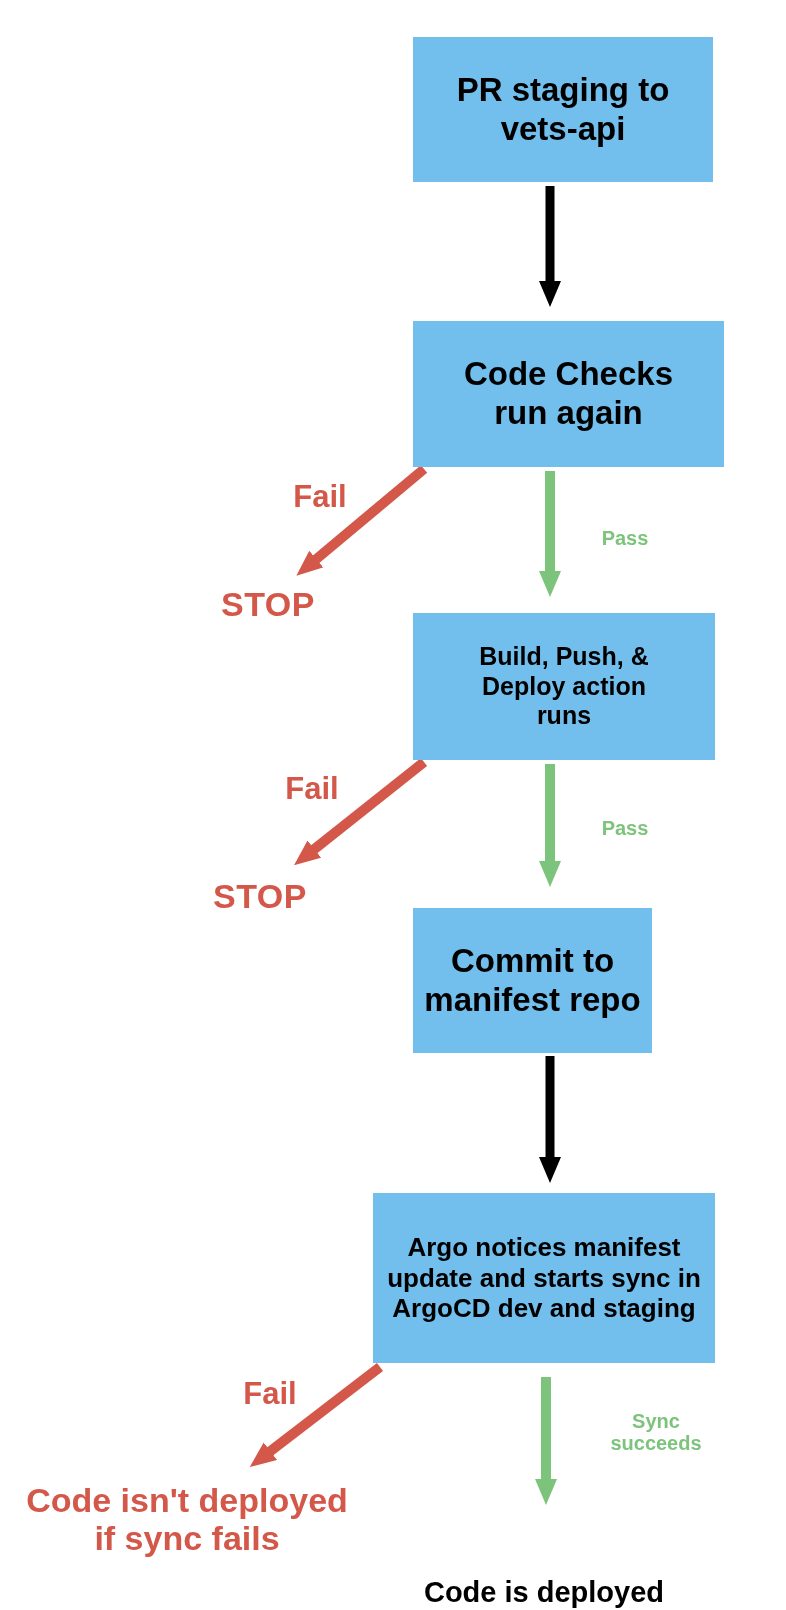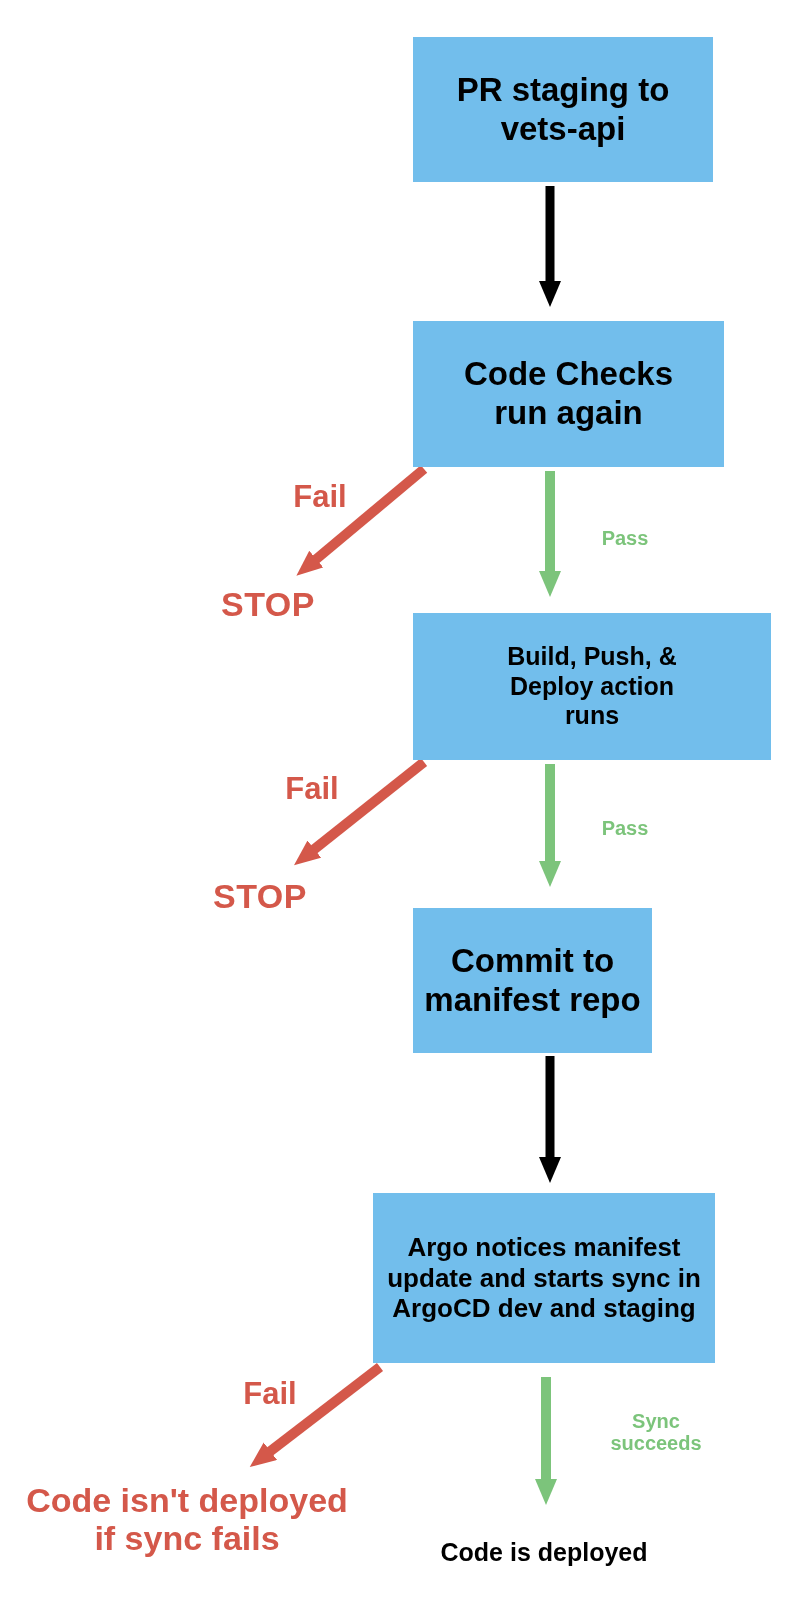--- a/index.html
+++ b/index.html
@@ -31,37 +31,37 @@
     align-items: center;
     justify-content: center;
     text-align: center;
     font-weight: 700;
     white-space: pre-line;
     line-height: 1.18;
     box-sizing: border-box;
   }
   .node-pr       { left: 413px; top: 37px;   width: 300px; height: 145px; font-size: 33px; }
   .node-checks   { left: 413px; top: 321px;  width: 311px; height: 146px; font-size: 33px; }
-  .node-build    { left: 413px; top: 613px;  width: 358px; height: 147px; font-size: 25px; }
+  .node-build    { left: 413px; top: 613px;  width: 302px; height: 147px; font-size: 25px; }
   .node-commit   { left: 413px; top: 908px;  width: 239px; height: 145px; font-size: 33px; }
   .node-argo     { left: 373px; top: 1193px; width: 342px; height: 170px; font-size: 26px; }
 
   .lbl {
     position: absolute;
     transform: translate(-50%, -50%);
     font-weight: 700;
     text-align: center;
     white-space: pre-line;
     line-height: 1.12;
   }
   .lbl-fail  { color: var(--fail-color, #D4584A); font-size: 31px; }
   .lbl-pass  { color: var(--pass-color, #7CC47B); font-size: 20px; }
   .lbl-stop  { color: var(--fail-color, #D4584A); font-size: 34px; letter-spacing: 0.5px; }
   .lbl-bad   { color: var(--fail-color, #D4584A); font-size: 34px; }
-  .lbl-done  { color: var(--text-color, #000000); font-size: 25px; }
+  .lbl-done  { color: var(--text-color, #000000); font-size: 29px; margin-top: 40px; }
 
   .pos-fail1 { left: 320px; top: 497px; }
   .pos-pass1 { left: 625px; top: 538px; }
   .pos-stop1 { left: 268px; top: 604px; }
   .pos-fail2 { left: 312px; top: 789px; }
   .pos-pass2 { left: 625px; top: 828px; }
   .pos-stop2 { left: 260px; top: 896px; }
   .pos-fail3 { left: 270px; top: 1394px; }
   .pos-sync  { left: 656px; top: 1432px; }
   .pos-bad   { left: 187px; top: 1519px; }

